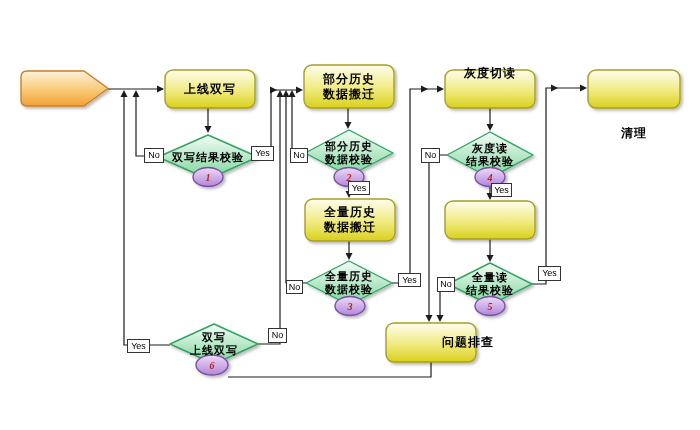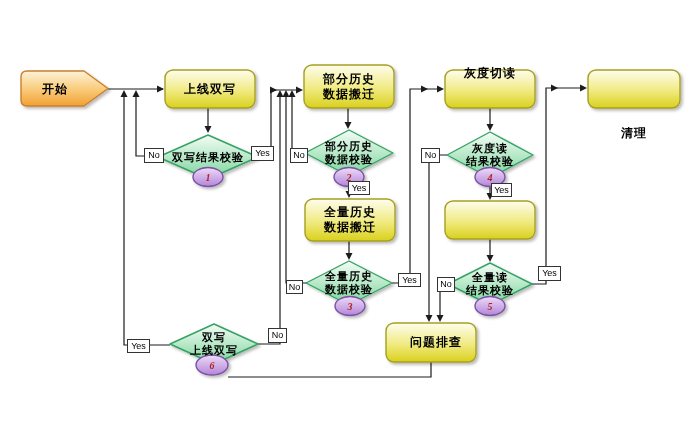--- a/index.html
+++ b/index.html
@@ -115,41 +115,38 @@
 
       <ellipse cx="208" cy="177" rx="15" ry="9.5" fill="url(#gBadge)" stroke="#7a51a5"></ellipse>
       <ellipse cx="349" cy="177" rx="15" ry="9.5" fill="url(#gBadge)" stroke="#7a51a5"></ellipse>
       <ellipse cx="350" cy="306" rx="15" ry="9.5" fill="url(#gBadge)" stroke="#7a51a5"></ellipse>
       <ellipse cx="490" cy="177" rx="15" ry="9.5" fill="url(#gBadge)" stroke="#7a51a5"></ellipse>
       <ellipse cx="490" cy="306" rx="15" ry="9.5" fill="url(#gBadge)" stroke="#7a51a5"></ellipse>
       <ellipse cx="212" cy="365" rx="16" ry="10" fill="url(#gBadge)" stroke="#7a51a5"></ellipse>
     </g>
   </svg>
 
-  <div class="lbl node-lbl" style="left:21px;top:71px;width:68px;height:36px;">
-      <span>开始</span>
-    </div>
   <div class="lbl node-lbl" style="left:165px;top:70px;width:90px;height:38px;">
       <span>上线双写</span>
     </div>
   <div class="lbl node-lbl" style="left:304px;top:65px;width:90px;height:43px;">
     <span>部分历史</span>
       <span>数据搬迁</span>
   </div>
   <div class="lbl node-lbl" style="left:305px;top:199px;width:90px;height:42px;">
     <span>全量历史</span>
       <span>数据搬迁</span>
   </div>
   <div class="lbl node-lbl" style="left:445px;top:54px;width:90px;height:38px;">
       <span>灰度切读</span>
     </div>
   <div class="lbl node-lbl" style="left:588px;top:70px;width:92px;height:38px;margin-top:44px;">
       <span>清理</span>
     </div>
-  <div class="lbl node-lbl" style="left:386px;top:323px;width:100px;height:39px;">
+  <div class="lbl node-lbl" style="left:394px;top:323px;width:100px;height:39px;align-items:flex-end;">
       <span>问题排查</span>
     </div>
 
   <div class="lbl dec-lbl" style="left:158px;top:147px;width:100px;height:20px;">
       <span>双写结果校验</span>
     </div>
   <div class="lbl dec-lbl" style="left:305px;top:139px;width:88px;height:28px;">
     <span>部分历史</span>
       <span>数据校验</span>
   </div>

